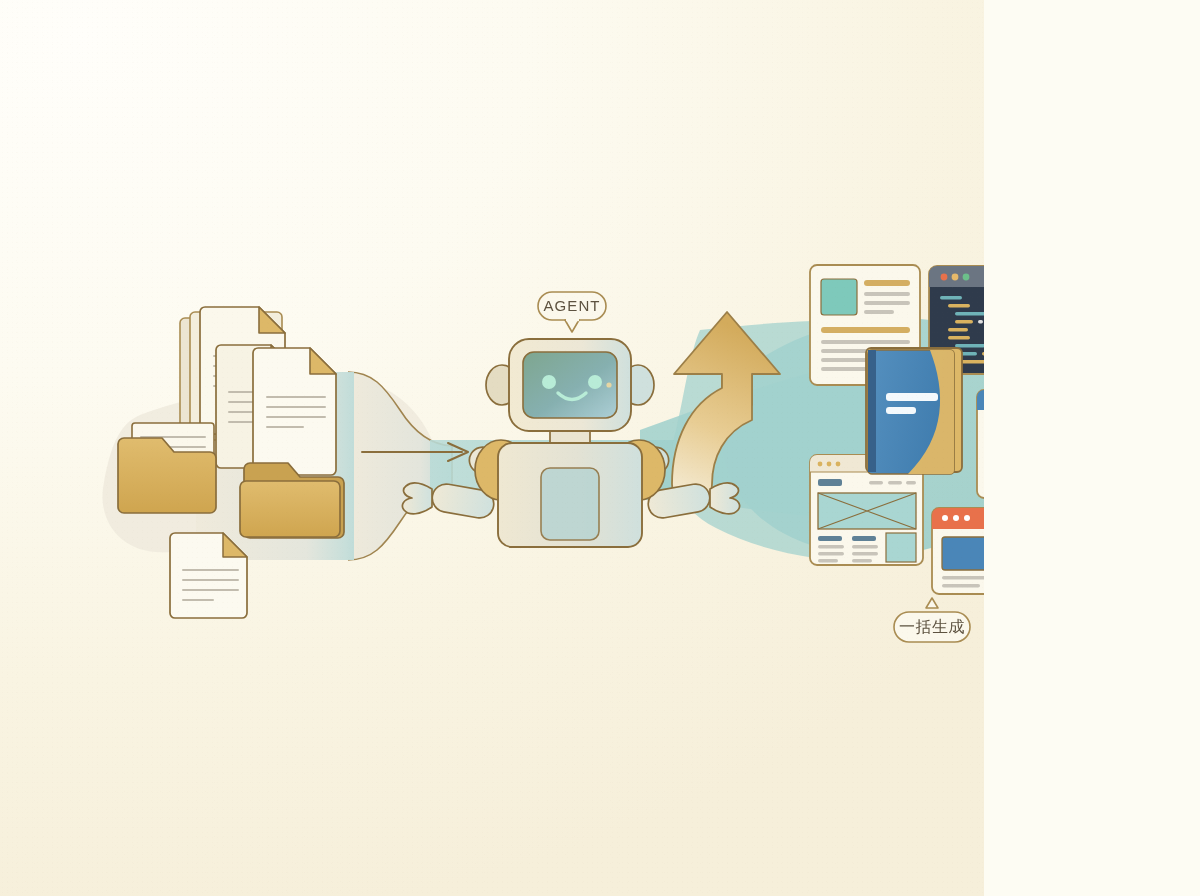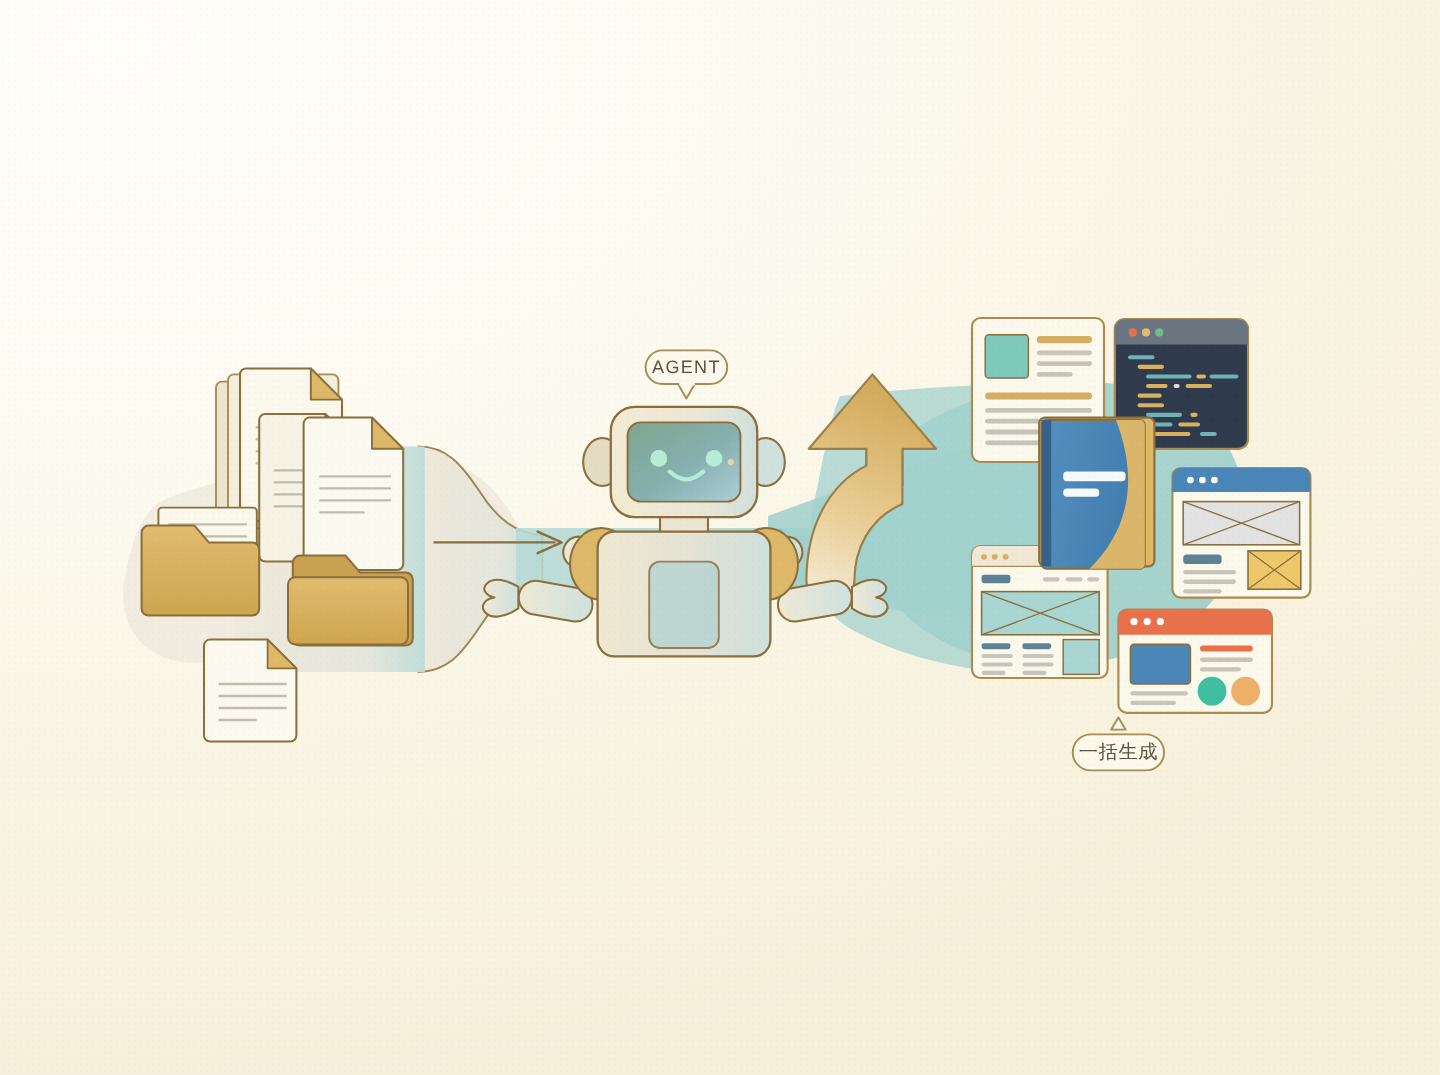--- a/index.html
+++ b/index.html
@@ -6,21 +6,21 @@
   html, body {
     margin: 0;
     padding: 0;
     background: #fdfcf3;
   }
   body {
     font-family: "Liberation Sans", sans-serif;
   }
   #stage {
     position: relative;
-    width: 1200px;
+    width: 984px;
     height: 896px;
     overflow: hidden;
     background:
       radial-gradient(120% 100% at 8% 4%, #fffefa 0%, #fdfbf1 38%, #f9f4e2 72%, #f6efda 100%);
   }
   #stage::after {
     
     content: "";
     position: absolute;
     inset: 0;

